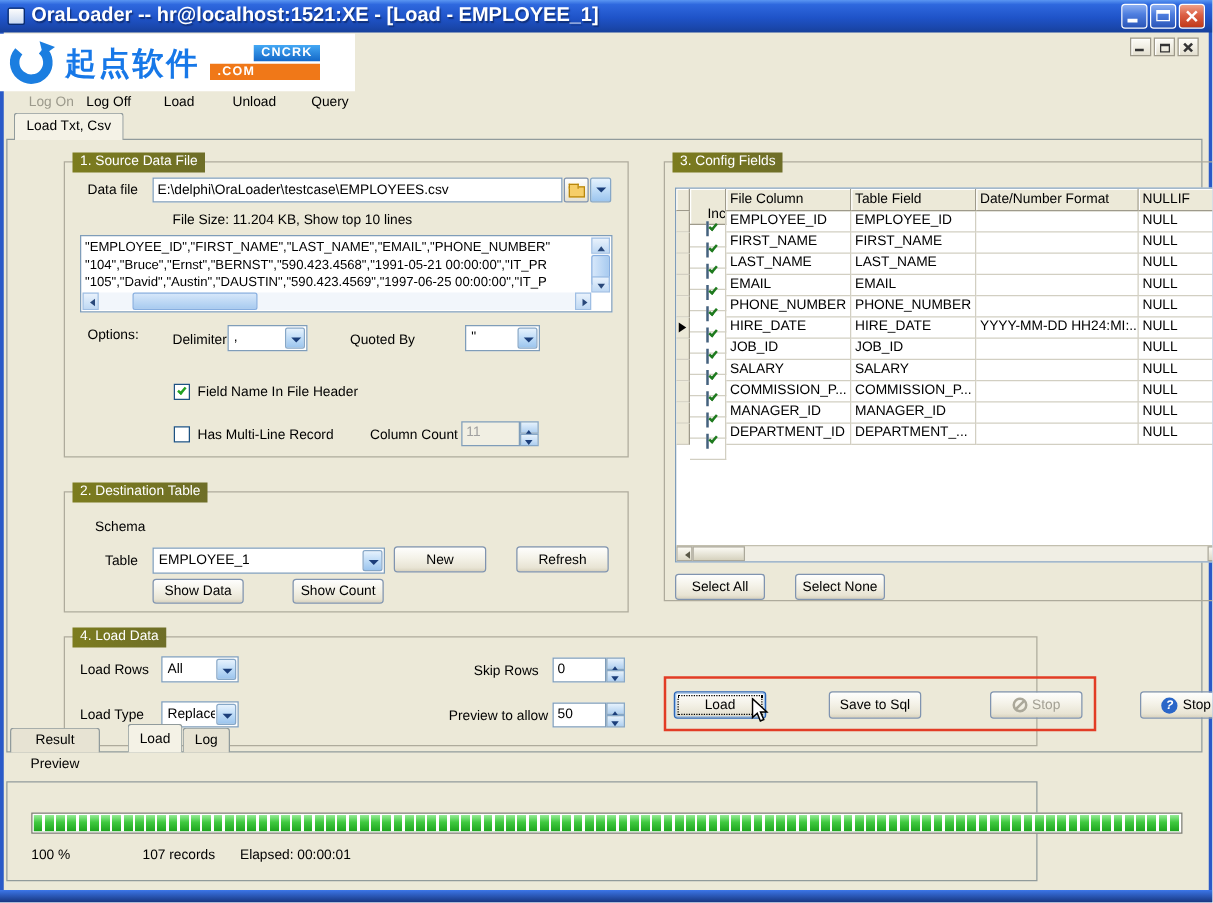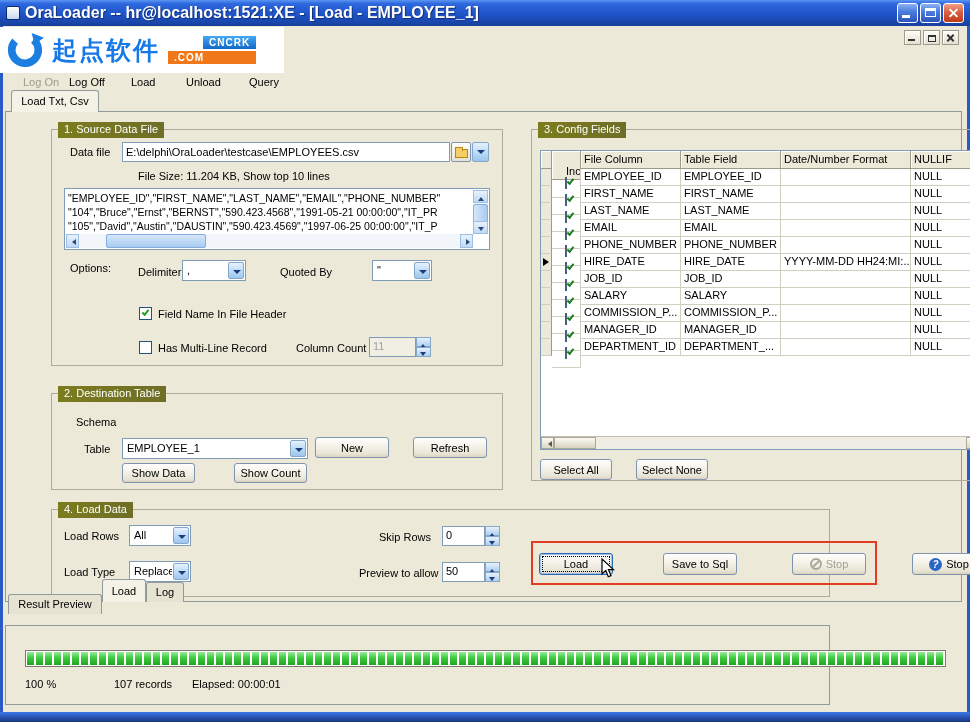--- a/index.html
+++ b/index.html
@@ -513,21 +513,21 @@
             <i class="help-icon">?</i>
             <span>Stop</span>
           </span>
 
         <svg class="cursor-svg" style="left:549px; top:48px;" width="14" height="21" viewBox="0 0 14 21">
           <path d="M1 1 L1 16 L4.8 12.6 L7.3 18.8 L10 17.6 L7.4 11.6 L12.5 11.6 Z" fill="#FFFFFF" stroke="#000000" stroke-width="1.2"></path>
         </svg>
       </div>
     </div>
 
-    <div class="btab" style="left:5px; top:582px; width:94px; height:20px; line-height:19px;margin-top:12px;">Result Preview</div>
+    <div class="btab" style="left:5px; top:582px; width:72px; height:20px; line-height:19px;">Result Preview</div>
     <div class="btab active" style="left:99px; top:579px; width:44px; height:23px; line-height:22px;">Load</div>
     <div class="btab" style="left:143px; top:582px; width:38px; height:20px; line-height:19px;">Log</div>
 
     <div class="bottom-panel">
       <div class="progress">
         <div class="progress-fill" style="width: 100%;"></div>
       </div>
       <span class="lbl" style="left:19px; top:52px;">100 %</span>
       <span class="lbl" style="left:108px; top:52px;">107 records</span>
       <span class="lbl" style="left:186px; top:52px;">Elapsed: 00:00:01</span>

